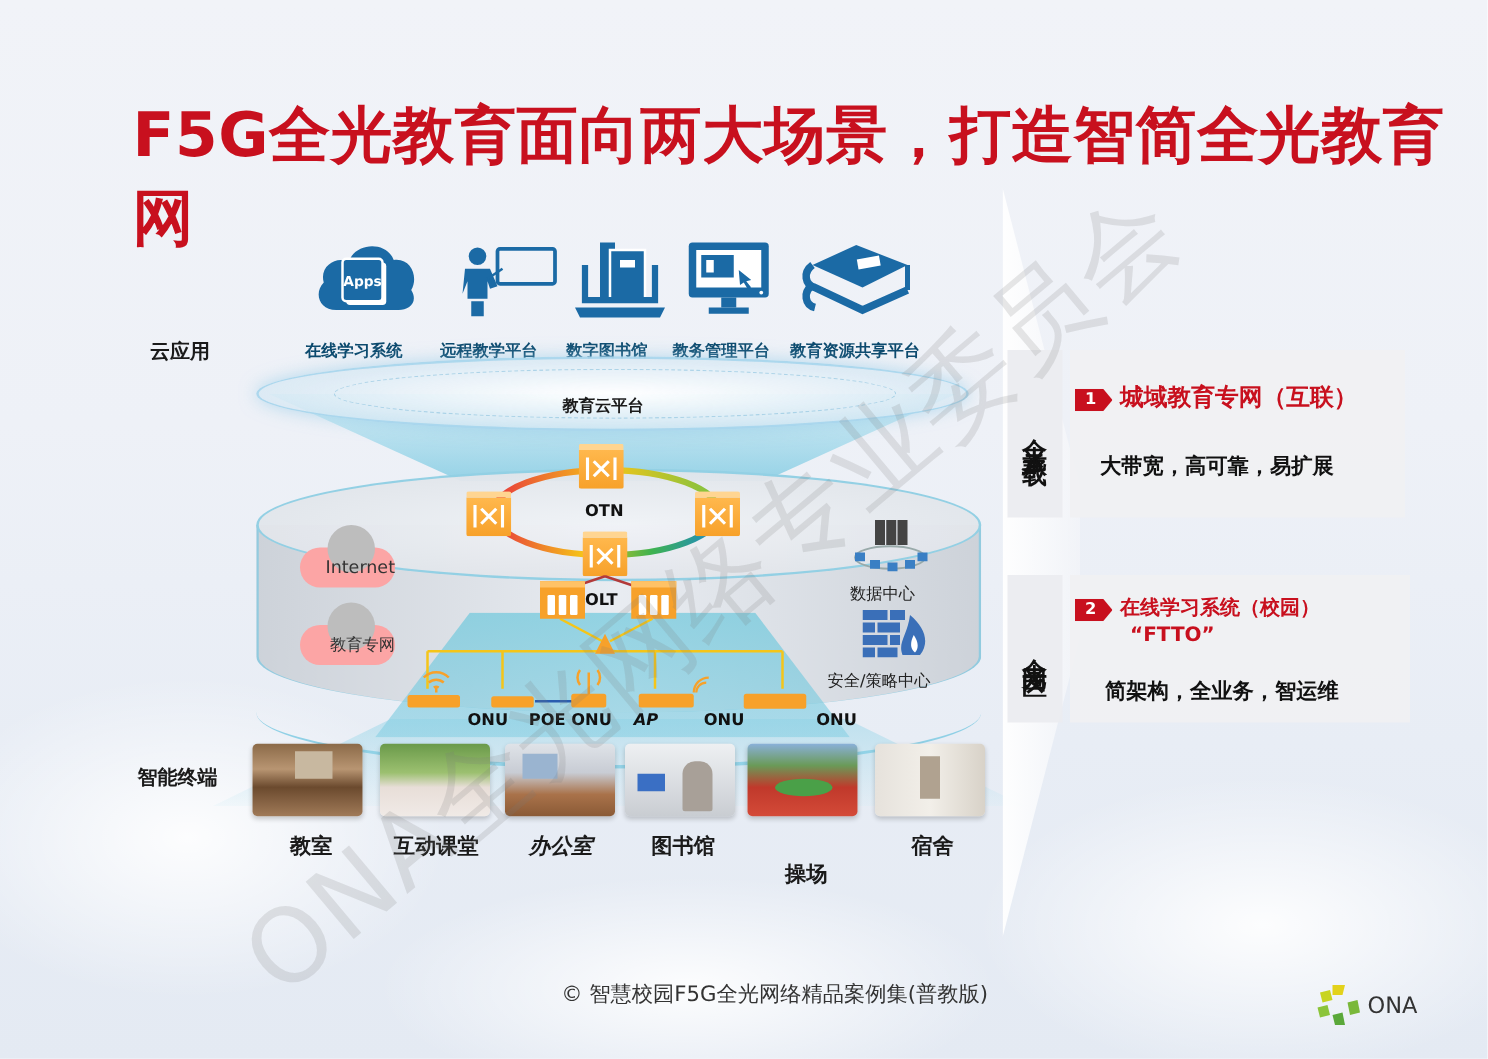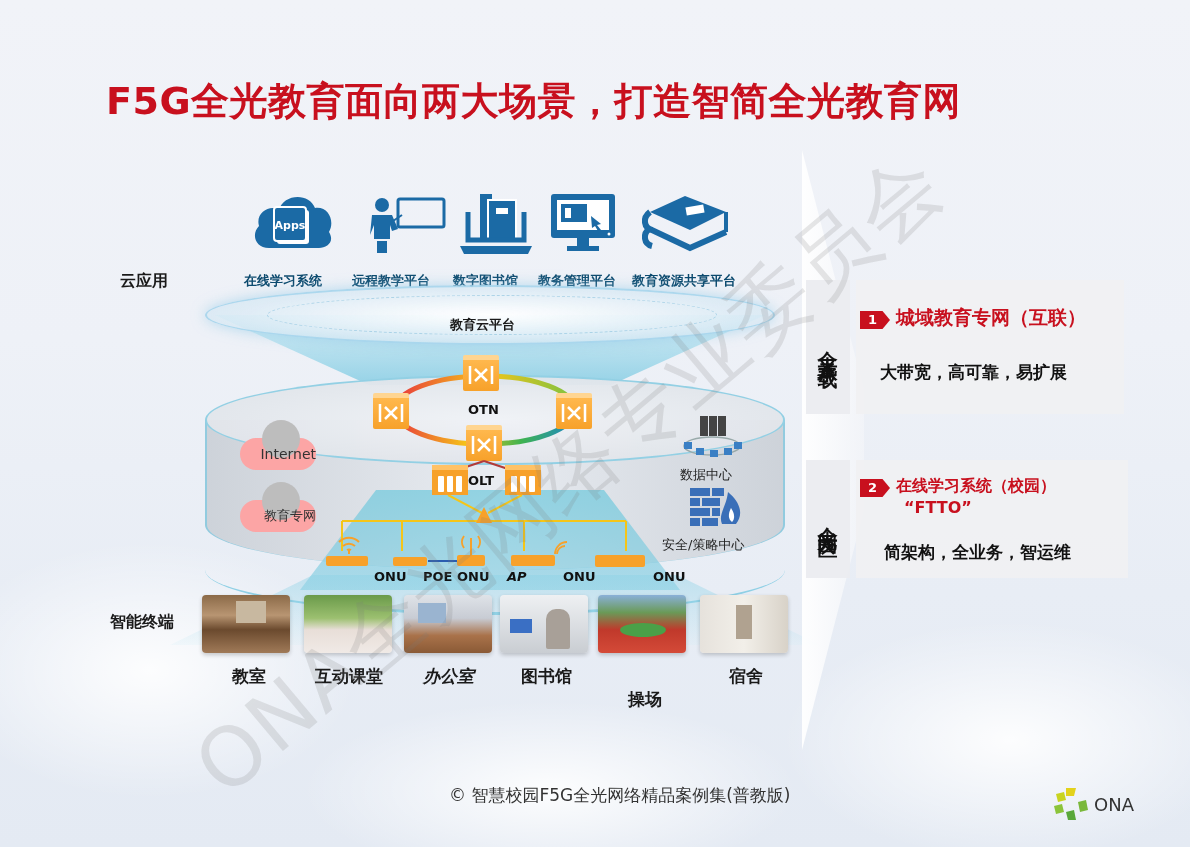--- a/index.html
+++ b/index.html
@@ -8,21 +8,21 @@
     position: relative;
     font-family: "DejaVu Sans", "Liberation Sans", sans-serif;
     background: linear-gradient(180deg, #f1f3f8 0%, #eef1f7 40%, #e8edf5 70%, #e4eaf3 100%);
   }
   .bg-cloud {
     position: absolute; border-radius: 50%;
     background: radial-gradient(ellipse at center, rgba(255,255,255,0.9) 0%, rgba(255,255,255,0) 70%);
   }
   .title {
     position: absolute; left: 106px; top: 76px;
-    font-size: 38px; font-weight: bold; color: #c8101e; letter-spacing: 0.5px;
+    font-size: 49px; font-weight: bold; color: #c8101e; letter-spacing: 0.5px;
     font-family: "DejaVu Sans", sans-serif;
   }
   .row-label {
     position: absolute; font-size: 16px; font-weight: bold; color: #1a1a1a;
   }
   
   .app { position: absolute; width: 100px; text-align: center; }
   .app svg { display: block; margin: 0 auto; }
   .app-label { position: absolute; top: 272px; font-size: 13px; font-weight: bold; color: #0c4a6e; white-space: nowrap; }
   

